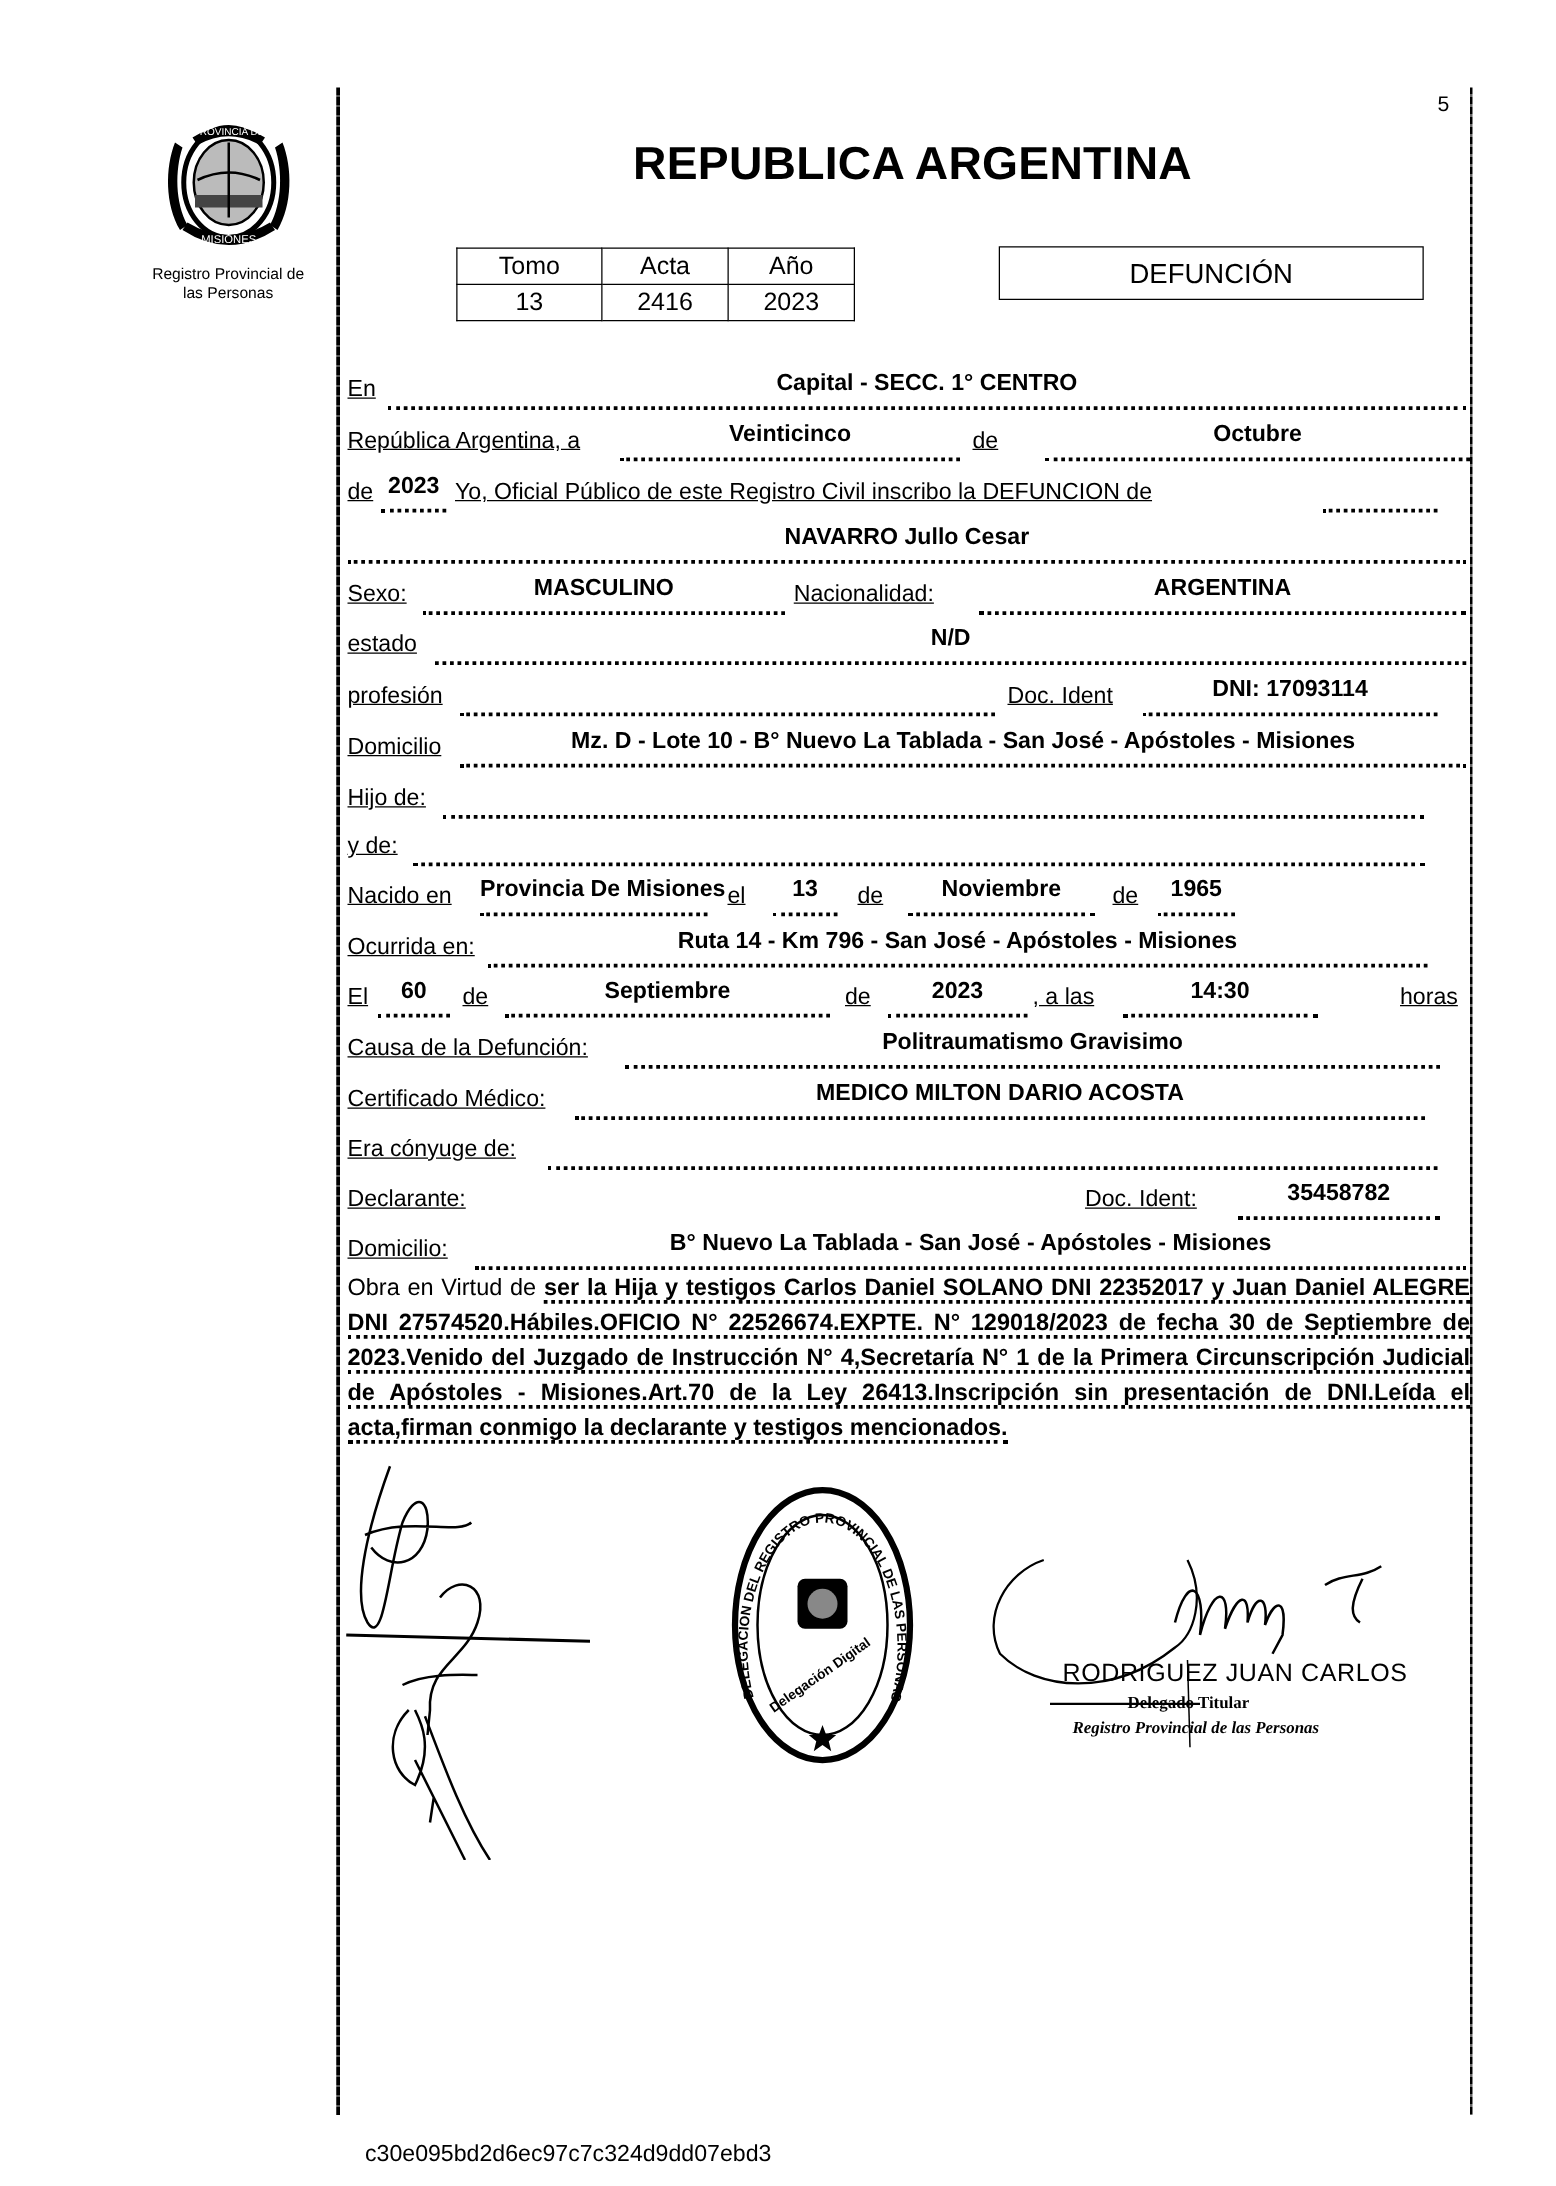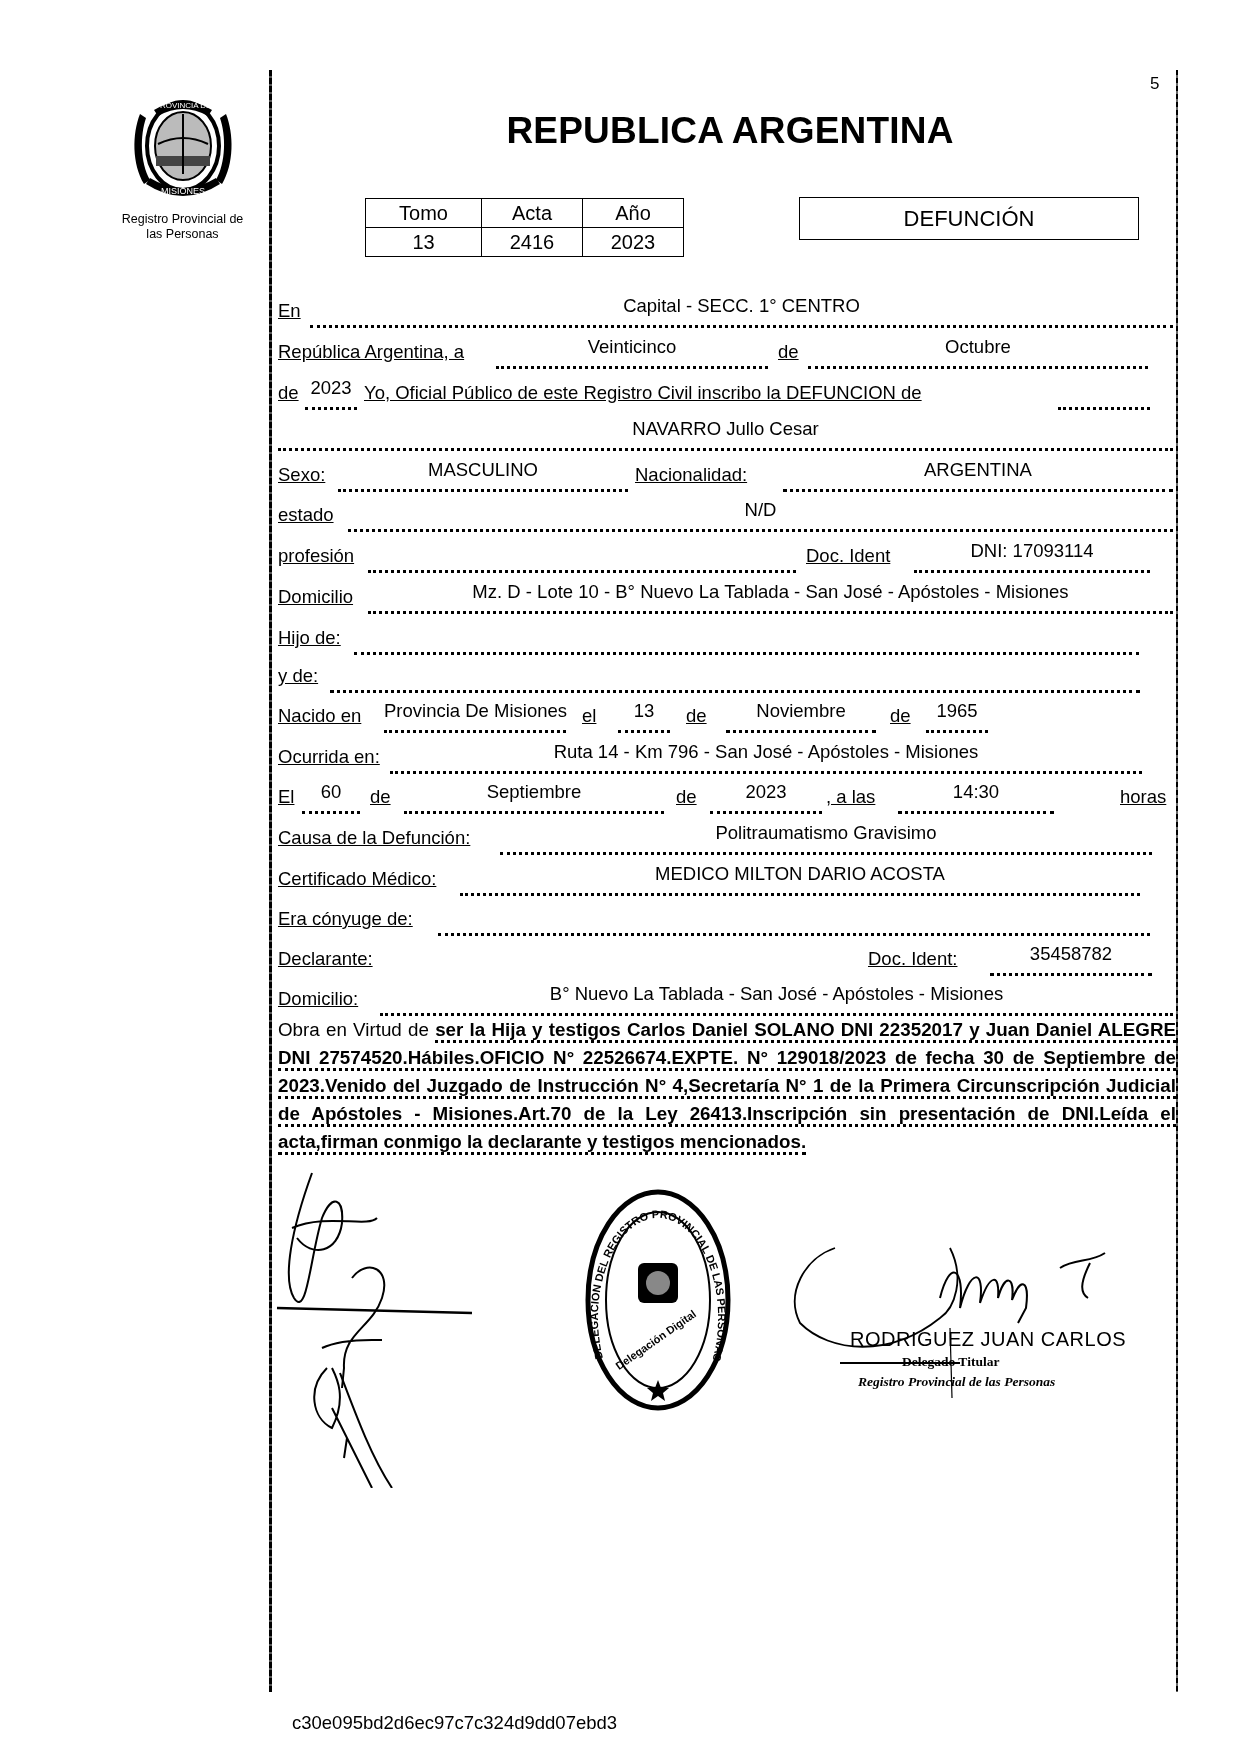--- a/index.html
+++ b/index.html
@@ -15,21 +15,21 @@
   .page-no { left:1150px; top:74px; font-size:17px; }
   .title { left:470px; top:110px; width:520px; text-align:center; font-size:37px; font-weight:bold; letter-spacing:0.2px; }
   table.reg { position:absolute; left:365px; top:198px; border-collapse:collapse; font-size:20px; }
   table.reg td { border:1.6px solid #000; text-align:center; height:28px; padding:0; }
   table.reg td.c1 { width:115px; } table.reg td.c2 { width:100px; } table.reg td.c3 { width:100px; }
   .kind { left:799px; top:197px; width:340px; height:43px; border:1.6px solid #000; box-sizing:border-box;
           text-align:center; font-size:22px; line-height:41px; }
   .row { position:absolute; left:278px; width:895px; height:32px; font-size:18.5px; }
   .lbl { position:absolute; bottom:6px; white-space:nowrap;text-decoration:underline; }
   .fill { position:absolute; bottom:0; height:26px; border-bottom:3px dotted #000; }
-  .val { position:absolute; bottom:8px; left:0; right:0; text-align:center; font-weight:normal; white-space:nowrap; font-size:18.5px; }
+  .val { position:absolute; bottom:8px; left:0; right:0; text-align:center; font-weight:bold; white-space:nowrap; font-size:18.5px; }
   .para { left:278px; top:1008px; width:898px; font-size:18.8px; line-height:28px; text-align:justify; }
   .para .u { font-weight:bold; border-bottom:3px dotted #000; }
   .para .plain { font-weight:normal; }
   .seal { left:583px; top:1188px; width:150px; height:225px; }
   .sig-svg { position:absolute; }
   .official { left:850px; top:1328px; font-size:20px; font-weight:normal; letter-spacing:0.5px; }
   .official2 { left:902px; top:1354px; font-family:"Liberation Serif", serif; font-weight:bold; font-size:13.5px; }
   .official3 { left:858px; top:1374px; font-family:"Liberation Serif", serif; font-weight:bold; font-size:13.5px; font-style:italic; }
   .hash { left:292px; top:1712px; font-size:18.5px; }
 </style>
@@ -84,21 +84,21 @@
     <span class="val">Capital - SECC. 1° CENTRO</span>
   </div>
 </div>
 
 <div class="row" style="top:337px;">
   <span class="lbl" style="left:0;">República Argentina, a</span>
   <div class="fill" style="left:218px; width:272px;">
     <span class="val">Veinticinco</span>
   </div>
   <span class="lbl" style="left:500px;">de</span>
-  <div class="fill" style="left:530px; width:340px;">
+  <div class="fill" style="left:558px; width:340px;">
     <span class="val">Octubre</span>
   </div>
 </div>
 
 <div class="row" style="top:378px;">
   <span class="lbl" style="left:0;">de</span>
   <div class="fill" style="left:27px; width:52px;">
     <span class="val">2023</span>
   </div>
   <span class="lbl" style="left:86px;">Yo, Oficial Público de este Registro Civil inscribo la DEFUNCION de</span>

